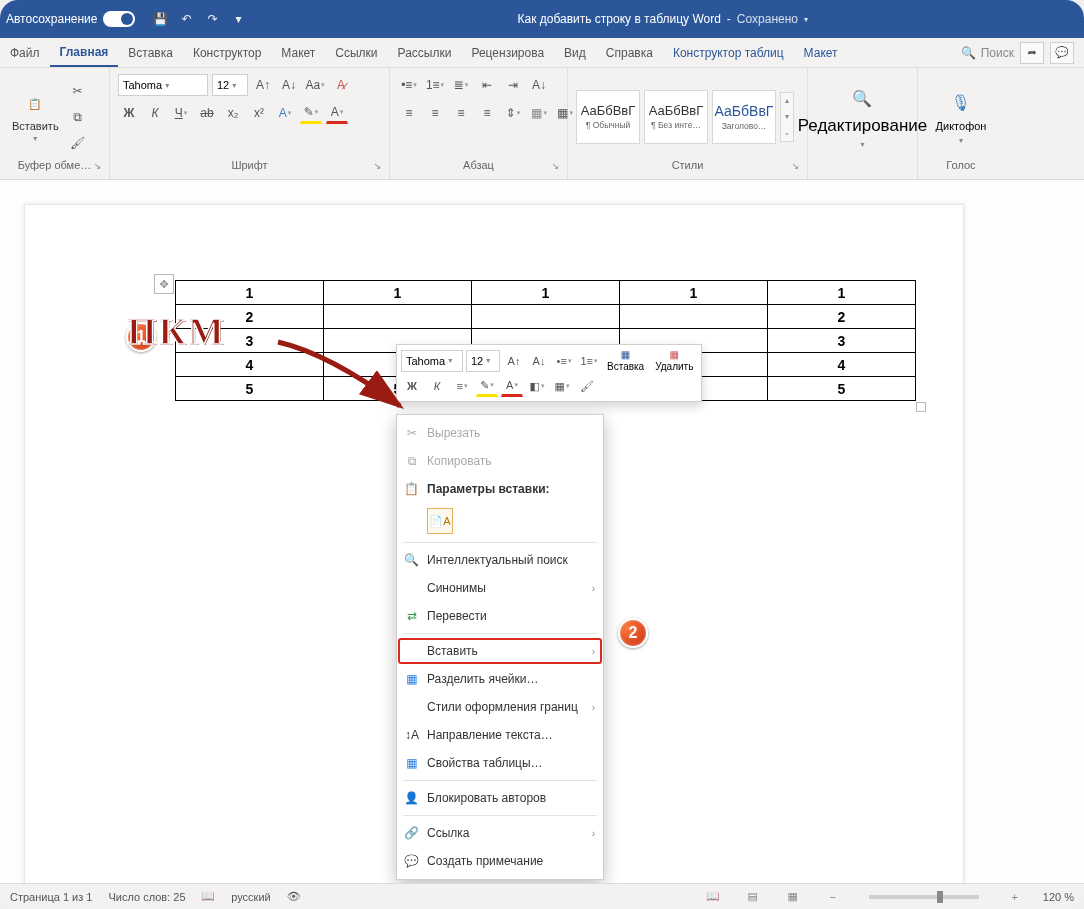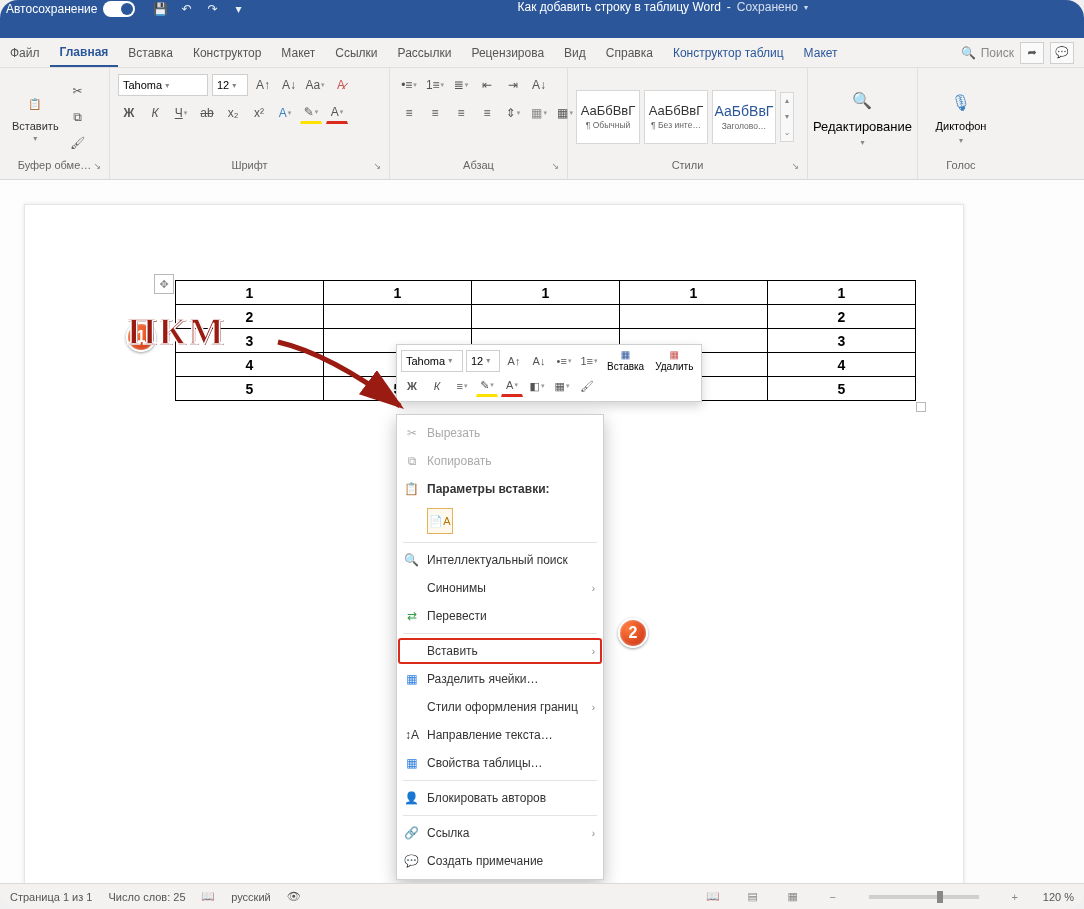--- a/index.html
+++ b/index.html
@@ -1,19 +1,19 @@
 <!DOCTYPE html>
 <html><head>
 <meta charset="utf-8">
 <style>
 * { box-sizing: border-box; margin: 0; padding: 0; font-family: 'Segoe UI', Tahoma, sans-serif; }
 body { background: #f0f0f0; width: 1084px; height: 909px; position: relative; overflow: hidden; border-radius: 18px; }
 
 
-.titlebar { height: 38px; background: #2b579a; color: #fff; display: flex; align-items: flex-start; font-size: 12px; padding: 0 6px; }
+.titlebar { height: 38px; background: #2b579a; color: #fff; display: flex; align-items: center; font-size: 12px; padding: 0 6px; }
 .titlebar .left { display: flex; align-items: center; gap: 10px; }
 .autosave-pill { display: flex; align-items: center; gap: 6px; }
 .switch { width: 32px; height: 16px; background: #fff; border-radius: 8px; position: relative; }
 .switch::after { content:''; position:absolute; right:2px; top:2px; width:12px; height:12px; background:#2b579a; border-radius:50%; }
 .qat { display:flex; gap:8px; align-items:center; margin-left:6px; }
 .qat-icon { width:18px; height:18px; display:flex; align-items:center; justify-content:center; opacity:.9; }
 .titlebar .center { flex:1; text-align:center; display:flex; justify-content:center; align-items:center; gap:6px; }
 .titlebar .center .saved { opacity:.8; }
 .titlebar .right { display:flex; align-items:center; gap:10px; }
 .avatar { width:22px; height:22px; border-radius:50%; background:#8fa9cc; display:flex; align-items:center; justify-content:center; font-size:9px; color:#fff; }
@@ -236,21 +236,21 @@
           <div>▾</div>
           <div>⌄</div>
         </div>
     </div>
     <div class="group-label"><span>Стили</span><span class="launcher">↘</span></div>
   </div>
 
   <div class="group" style="width:110px">
     <div class="group-body col">
       <span class="icon24">🔍</span>
-      <span style="font-size:13px">Редактирование</span>
+      <span style="font-size:17px">Редактирование</span>
       <span style="font-size:8px;color:#888">▾</span>
     </div>
     <div class="group-label"></div>
   </div>
 
   <div class="group" style="width:86px;border-right:none">
     <div class="group-body col">
       <span class="icon24" style="color:#3b82c4">🎙</span>
       <span style="font-size:11px">Диктофон</span>
       <span style="font-size:8px;color:#888">▾</span>

